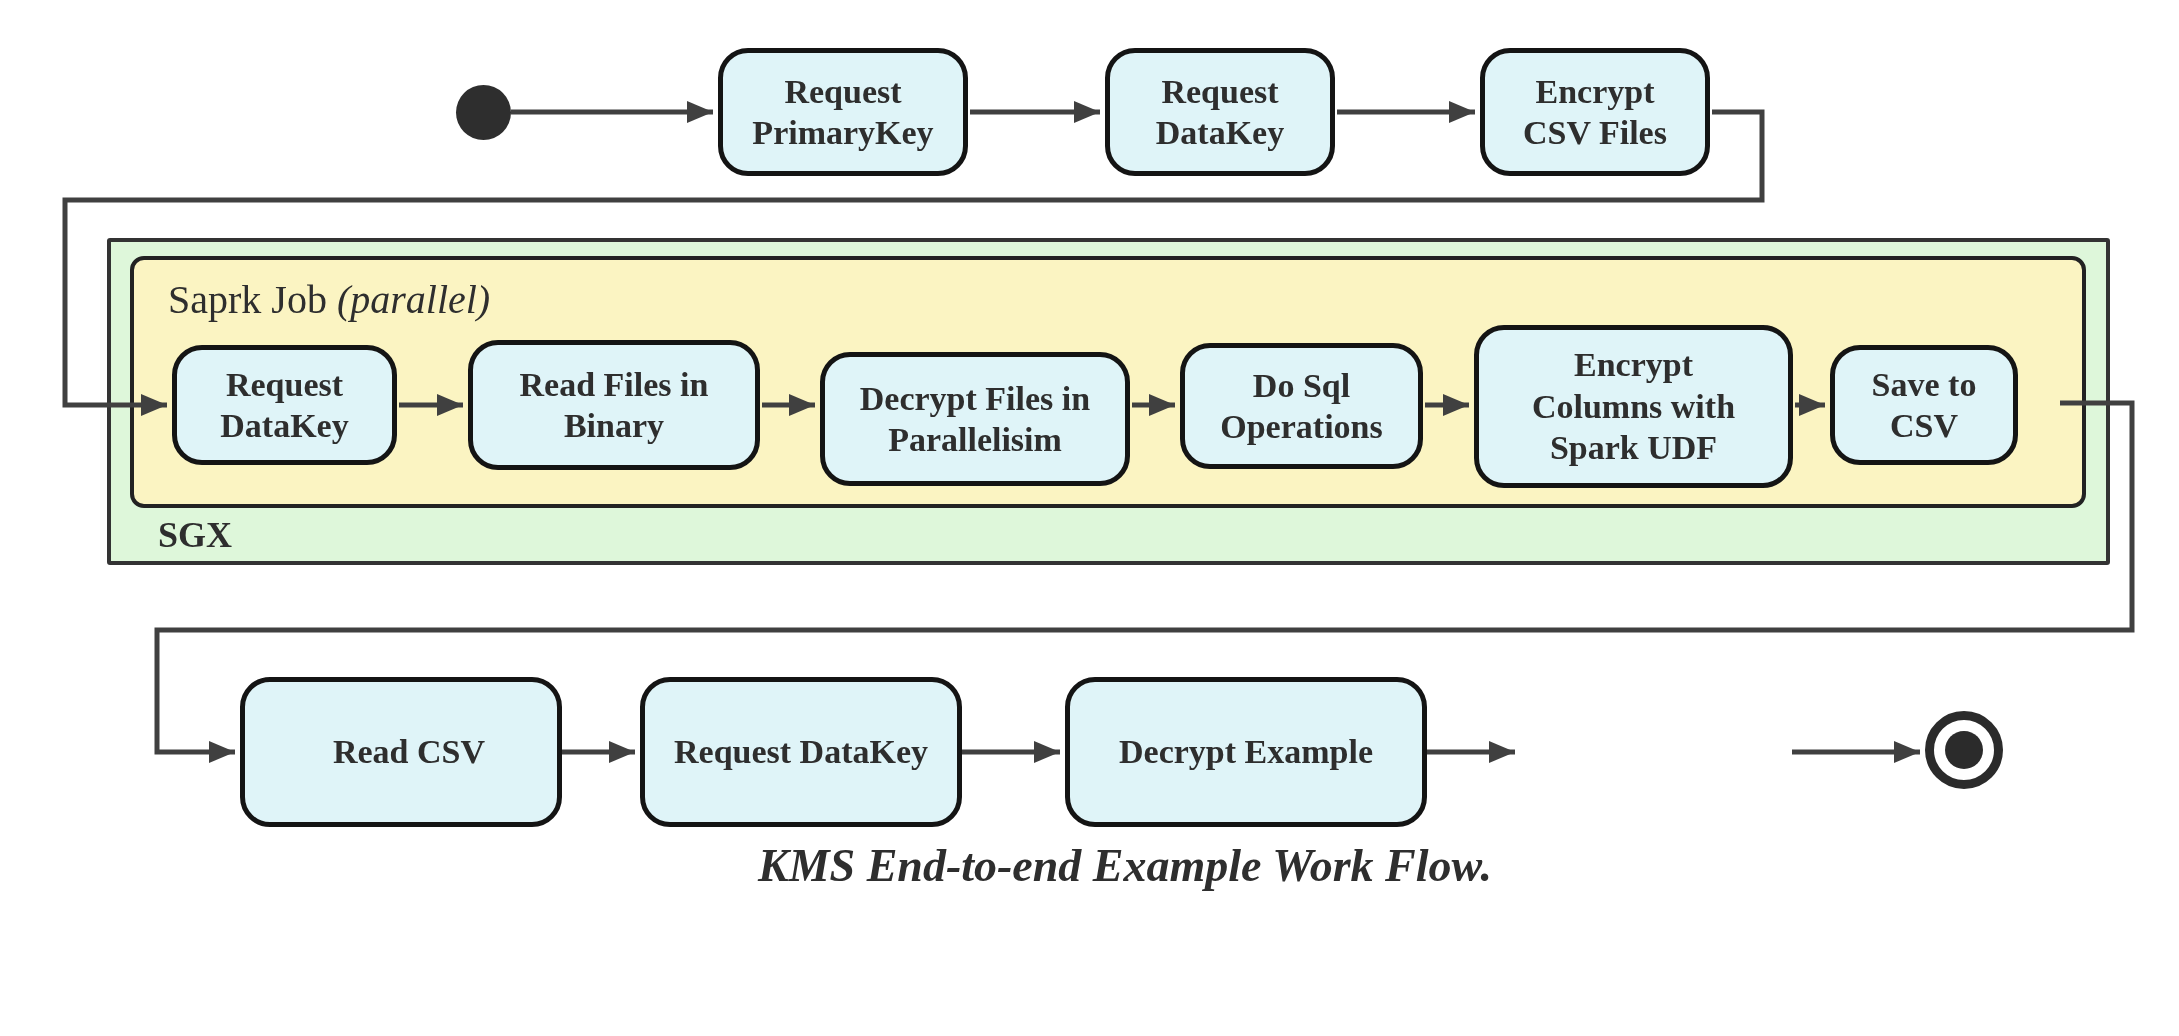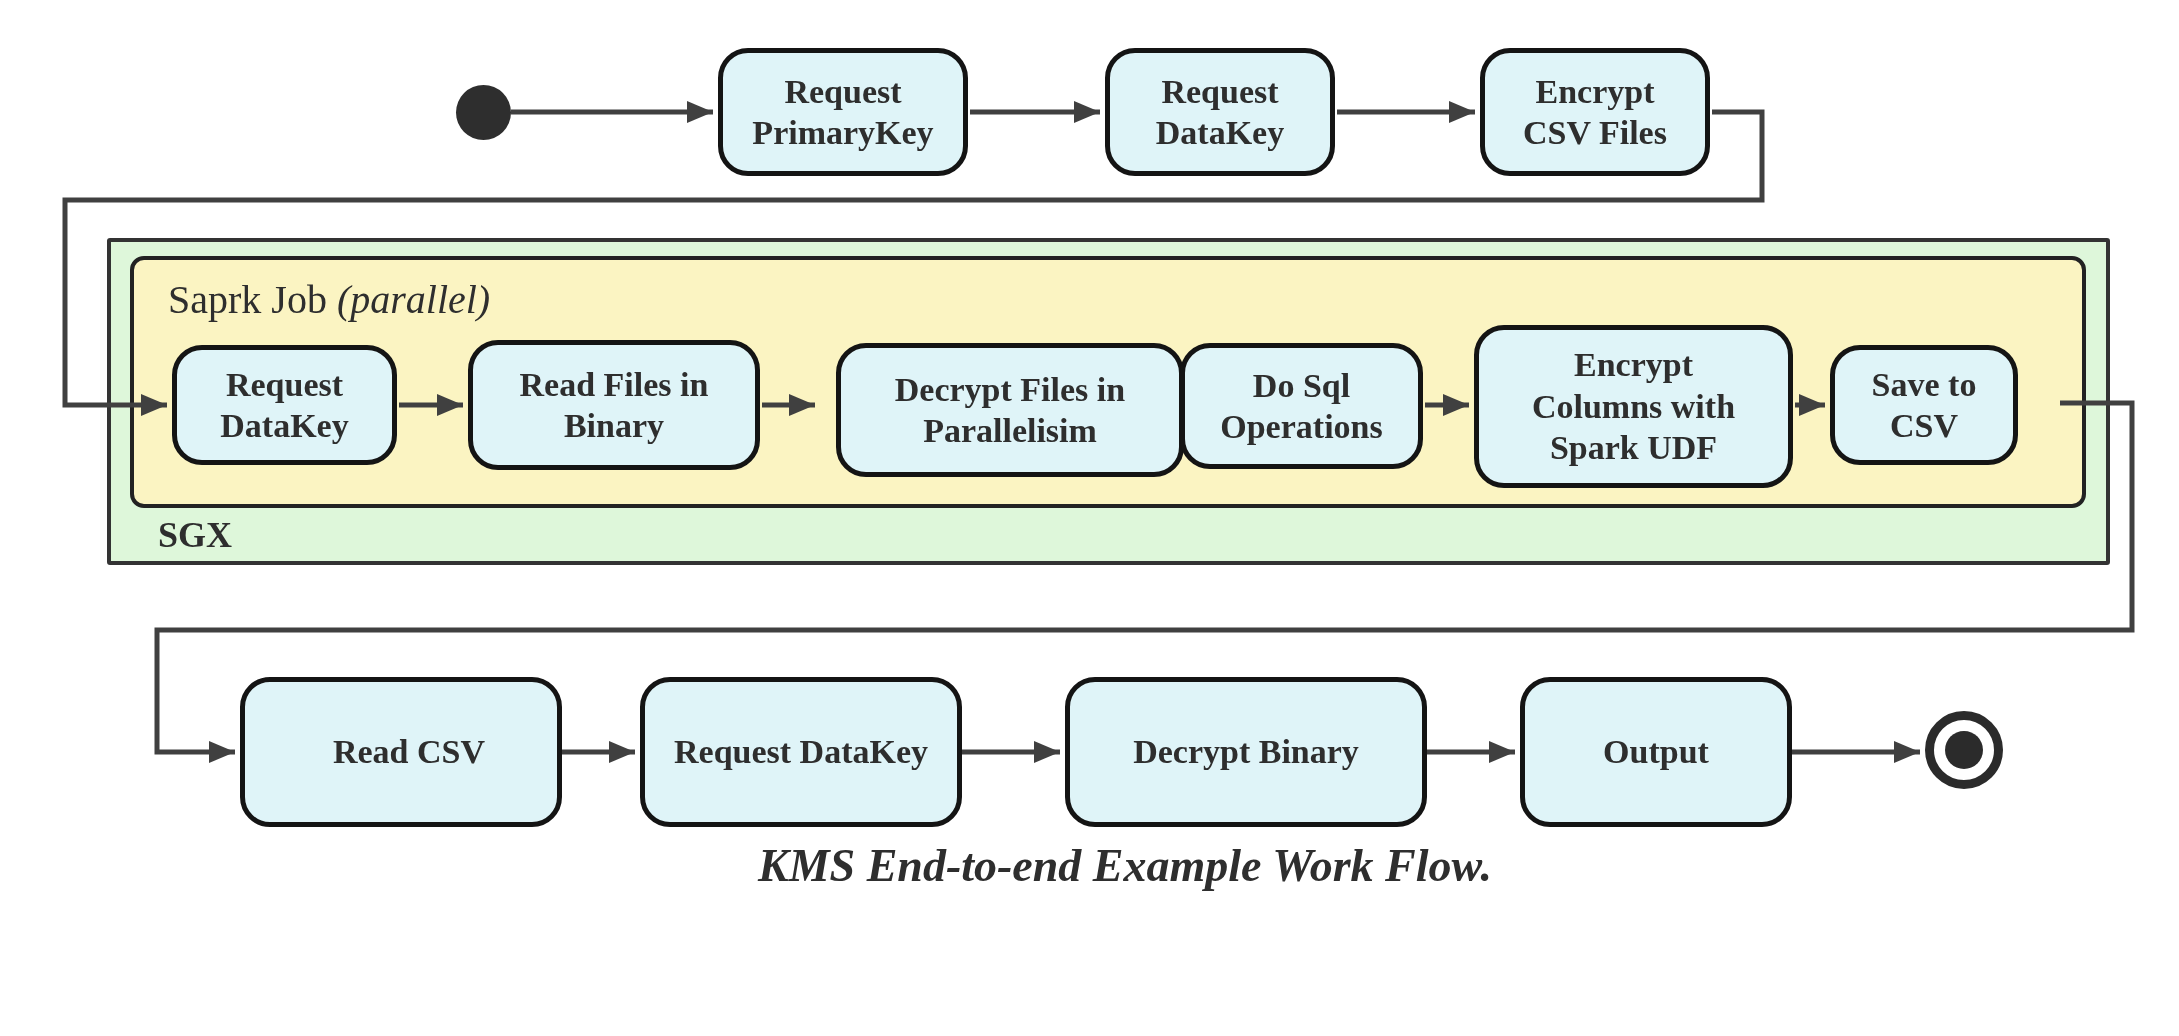--- a/index.html
+++ b/index.html
@@ -105,21 +105,21 @@
   </div>
 
   <div class="node" style="left:172px;top:345px;width:225px;height:120px;">
     <span>Request
 DataKey</span>
   </div>
   <div class="node" style="left:468px;top:340px;width:292px;height:130px;">
     <span>Read Files in
 Binary</span>
   </div>
-  <div class="node" style="left:820px;top:343px;width:348px;height:134px;margin-left:16px;">
+  <div class="node" style="left:820px;top:352px;width:310px;height:134px;">
     <span>Decrypt Files in
 Parallelisim</span>
   </div>
   <div class="node" style="left:1180px;top:343px;width:243px;height:126px;">
     <span>Do Sql
 Operations</span>
   </div>
   <div class="node" style="left:1474px;top:325px;width:319px;height:163px;">
     <span>Encrypt
 Columns with
@@ -129,21 +129,18 @@
     <span>Save to CSV</span>
   </div>
 
   <div class="node" style="left:240px;top:677px;width:322px;height:150px;padding-left:16px;">
     <span>Read CSV</span>
   </div>
   <div class="node" style="left:640px;top:677px;width:322px;height:150px;">
     <span>Request DataKey</span>
   </div>
   <div class="node" style="left:1065px;top:677px;width:362px;height:150px;">
-    <span>Decrypt Binary</span>
-  </div>
-  <div class="node" style="left:1520px;top:677px;width:272px;height:150px;">
-    <span>Output</span>
+    <span>Decrypt Example</span>
   </div>
 
   <div class="caption">KMS End-to-end Example Work Flow.</div>
 
 </div>
 
 </body></html>

